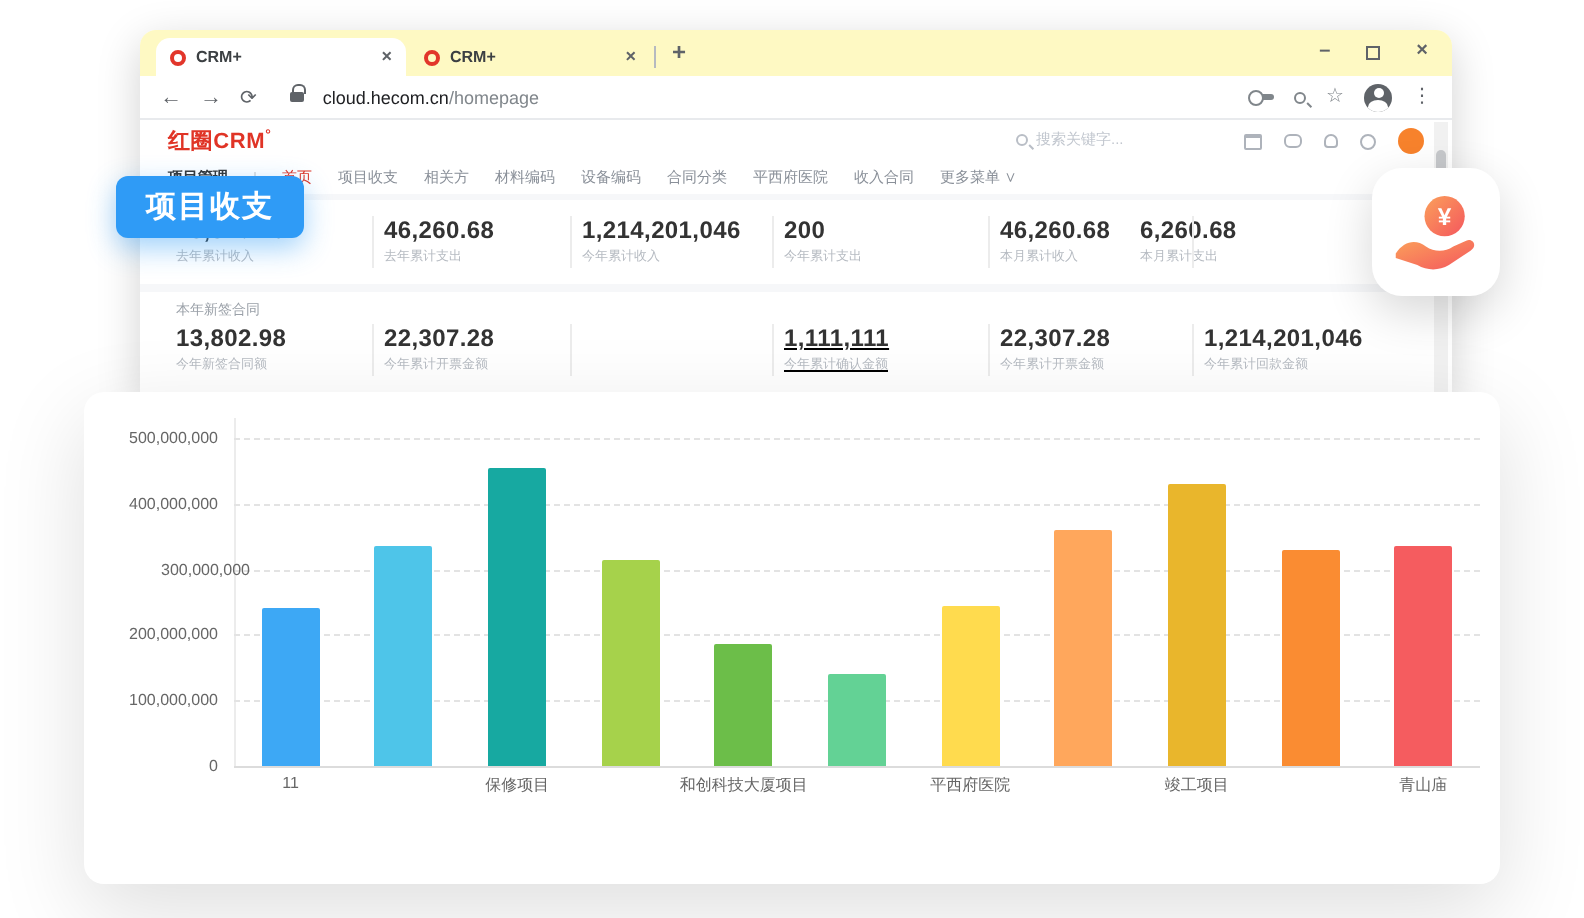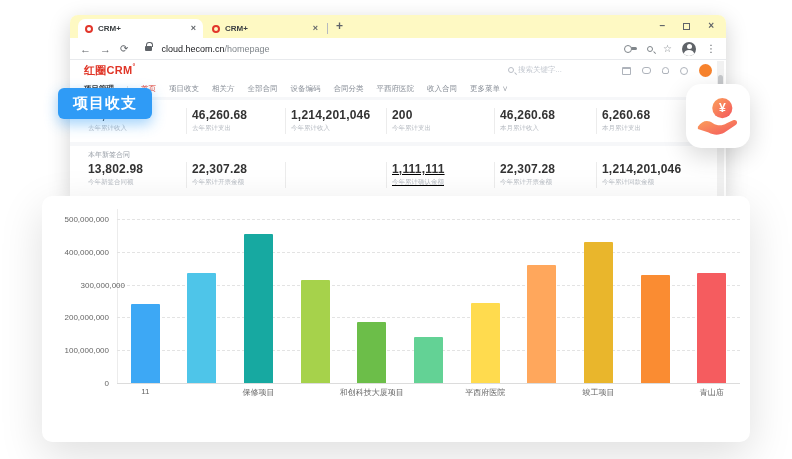--- a/index.html
+++ b/index.html
@@ -153,21 +153,21 @@
         <span class="ic-bell"></span>
         <span class="ic-gear"></span>
         <span class="crm-avatar"></span>
       </div>
       <div class="crm-nav">
           <span class="nav-item dark">项目管理</span>
           <span class="nav-divider"></span>
           <span class="nav-item red">首页</span>
           <span class="nav-item ">项目收支</span>
           <span class="nav-item ">相关方</span>
-          <span class="nav-item ">全部合同</span>
+          <span class="nav-item ">材料编码</span>
           <span class="nav-item ">设备编码</span>
           <span class="nav-item ">合同分类</span>
           <span class="nav-item ">平西府医院</span>
           <span class="nav-item ">收入合同</span>
           <span class="nav-item ">更多菜单 ∨</span>
         </div>
 
       <div class="stats-area">
         <div class="stats-block row1">
             <div class="stat-col" style="left: 18px;">
@@ -187,21 +187,21 @@
             <div class="stat-col" style="left: 322px;">
               <div class="stat-value">200</div>
               <div class="stat-label">今年累计支出</div>
             </div>
             <div class="stat-div" style="left: 316px;"></div>
             <div class="stat-col" style="left: 430px;">
               <div class="stat-value">46,260.68</div>
               <div class="stat-label">本月累计收入</div>
             </div>
             <div class="stat-div" style="left: 424px;"></div>
-            <div class="stat-col" style="left: 532px;">
+            <div class="stat-col" style="left: 500px;">
               <div class="stat-value">6,260.68</div>
               <div class="stat-label">本月累计支出</div>
             </div>
             <div class="stat-div" style="left: 526px;"></div>
           </div>
         <div class="stats-block row2">
           <div class="stats-header">本年新签合同</div>
         <div class="stat-col" style="left: 18px;">
               <div class="stat-value">13,802.98</div>
               <div class="stat-label">今年新签合同额</div>

